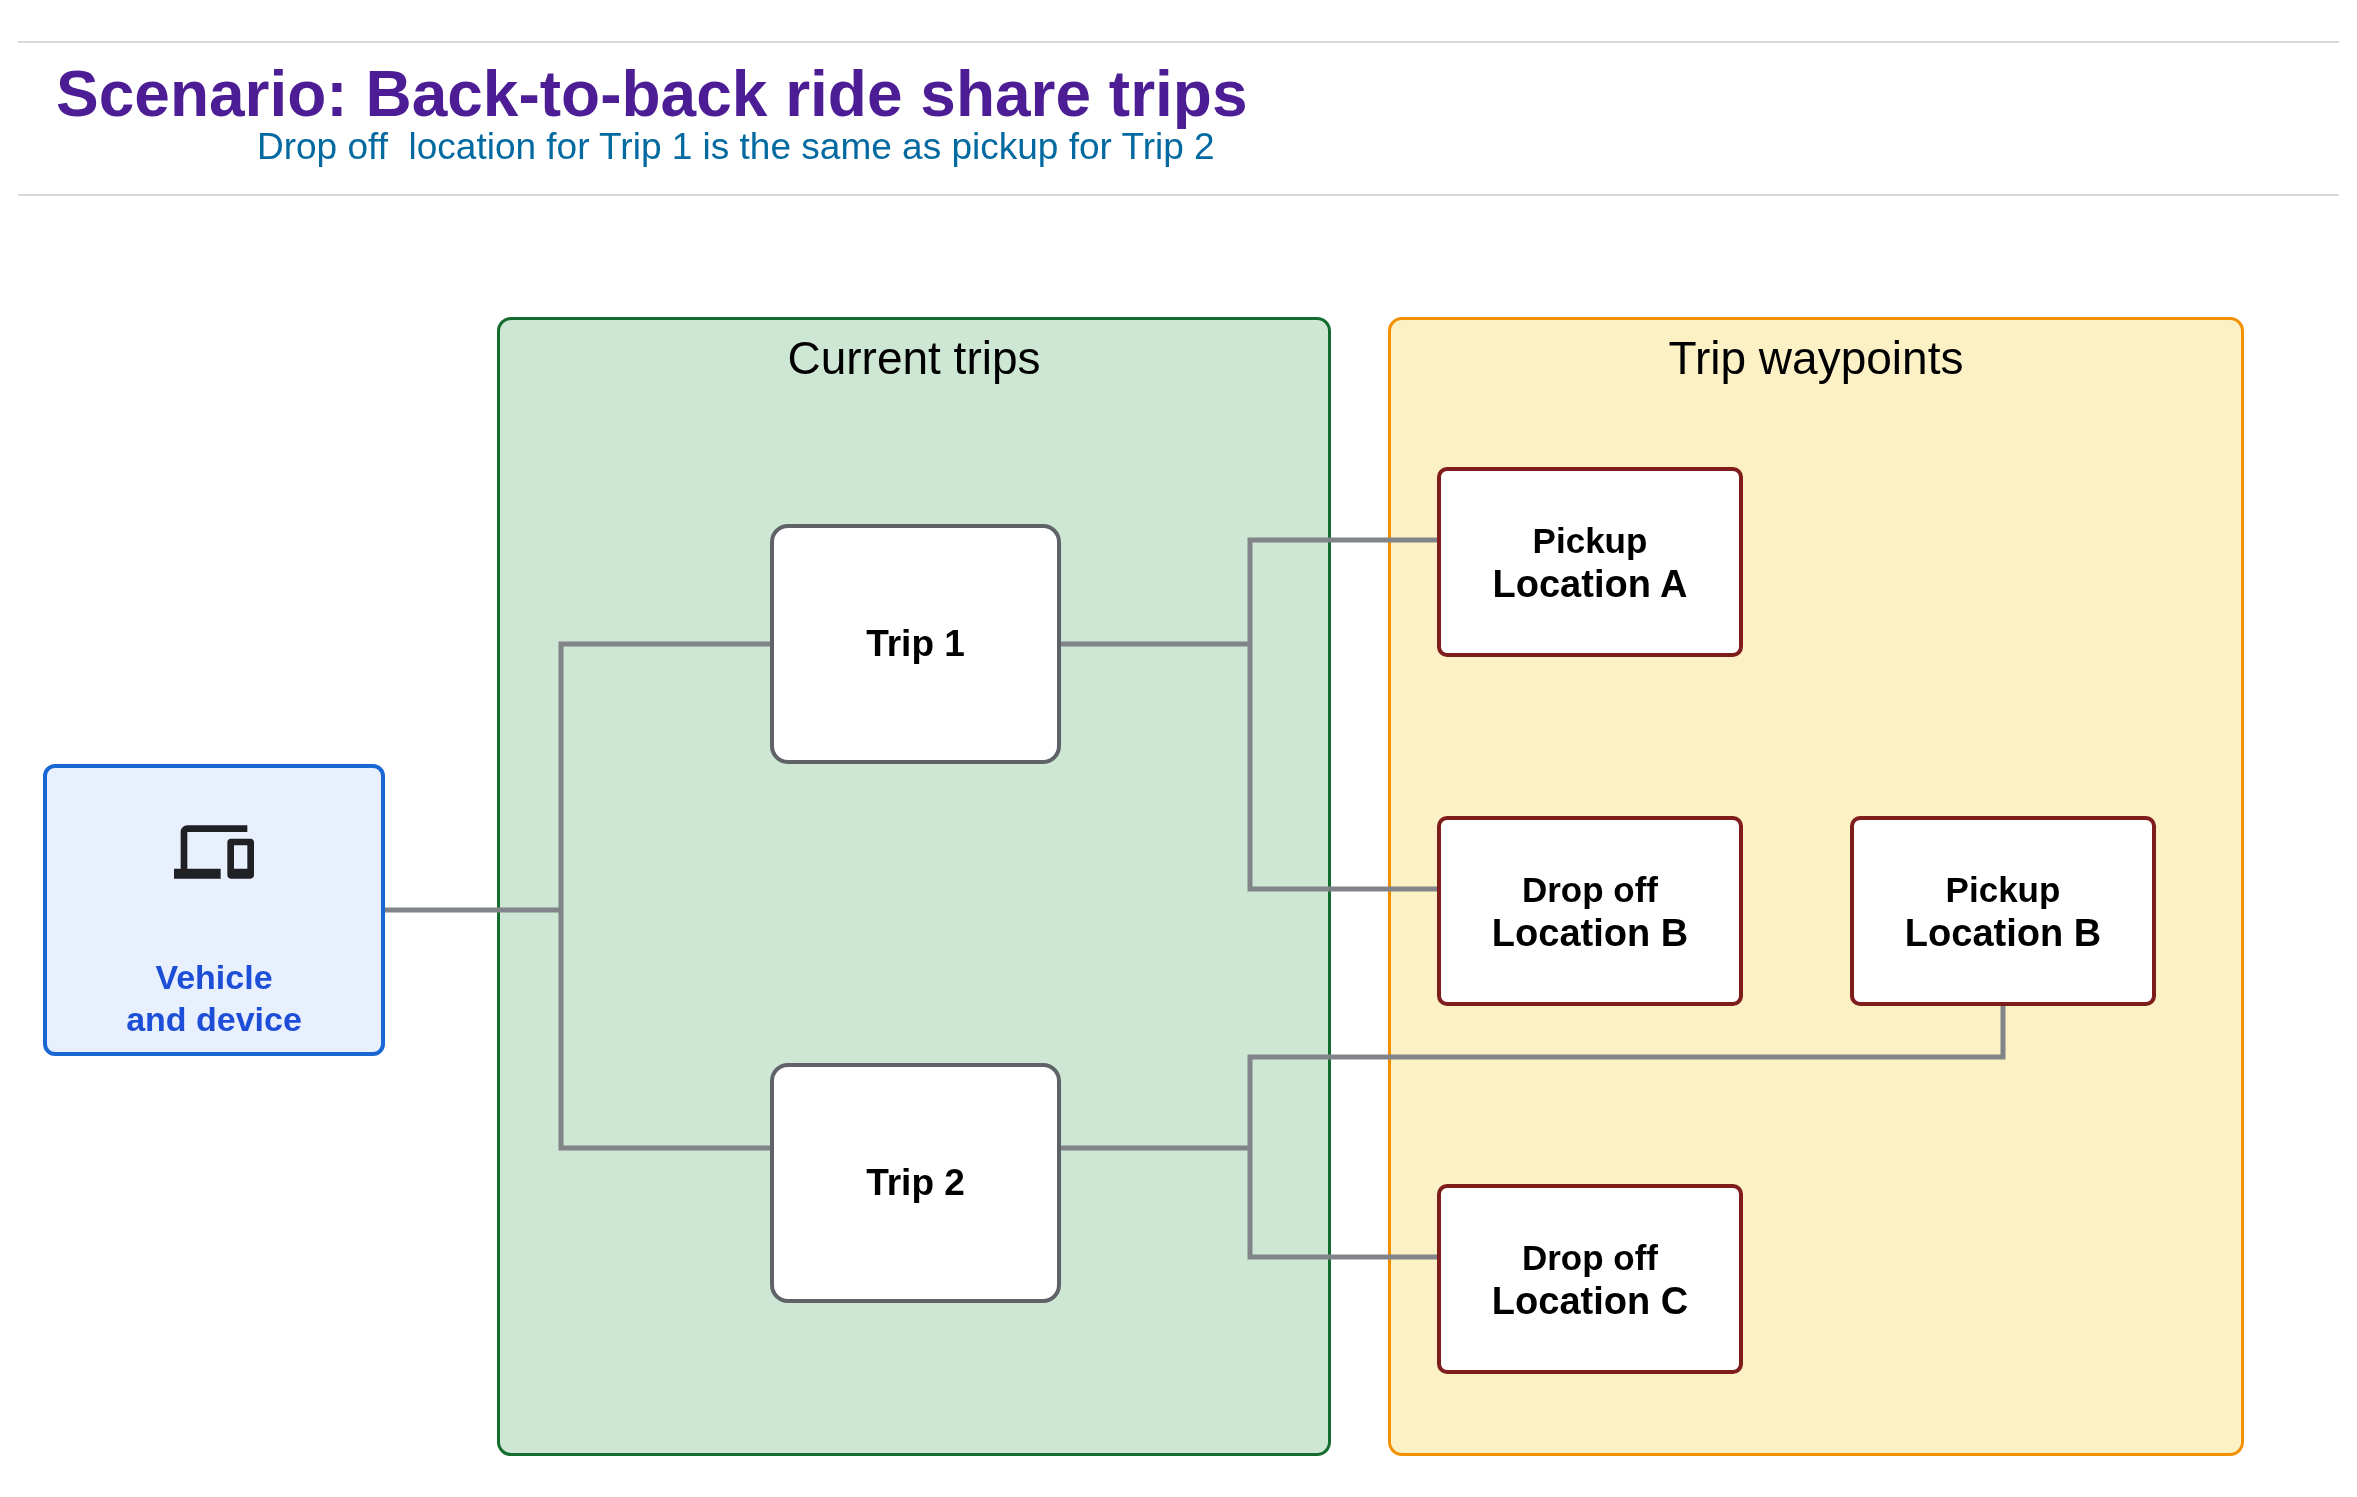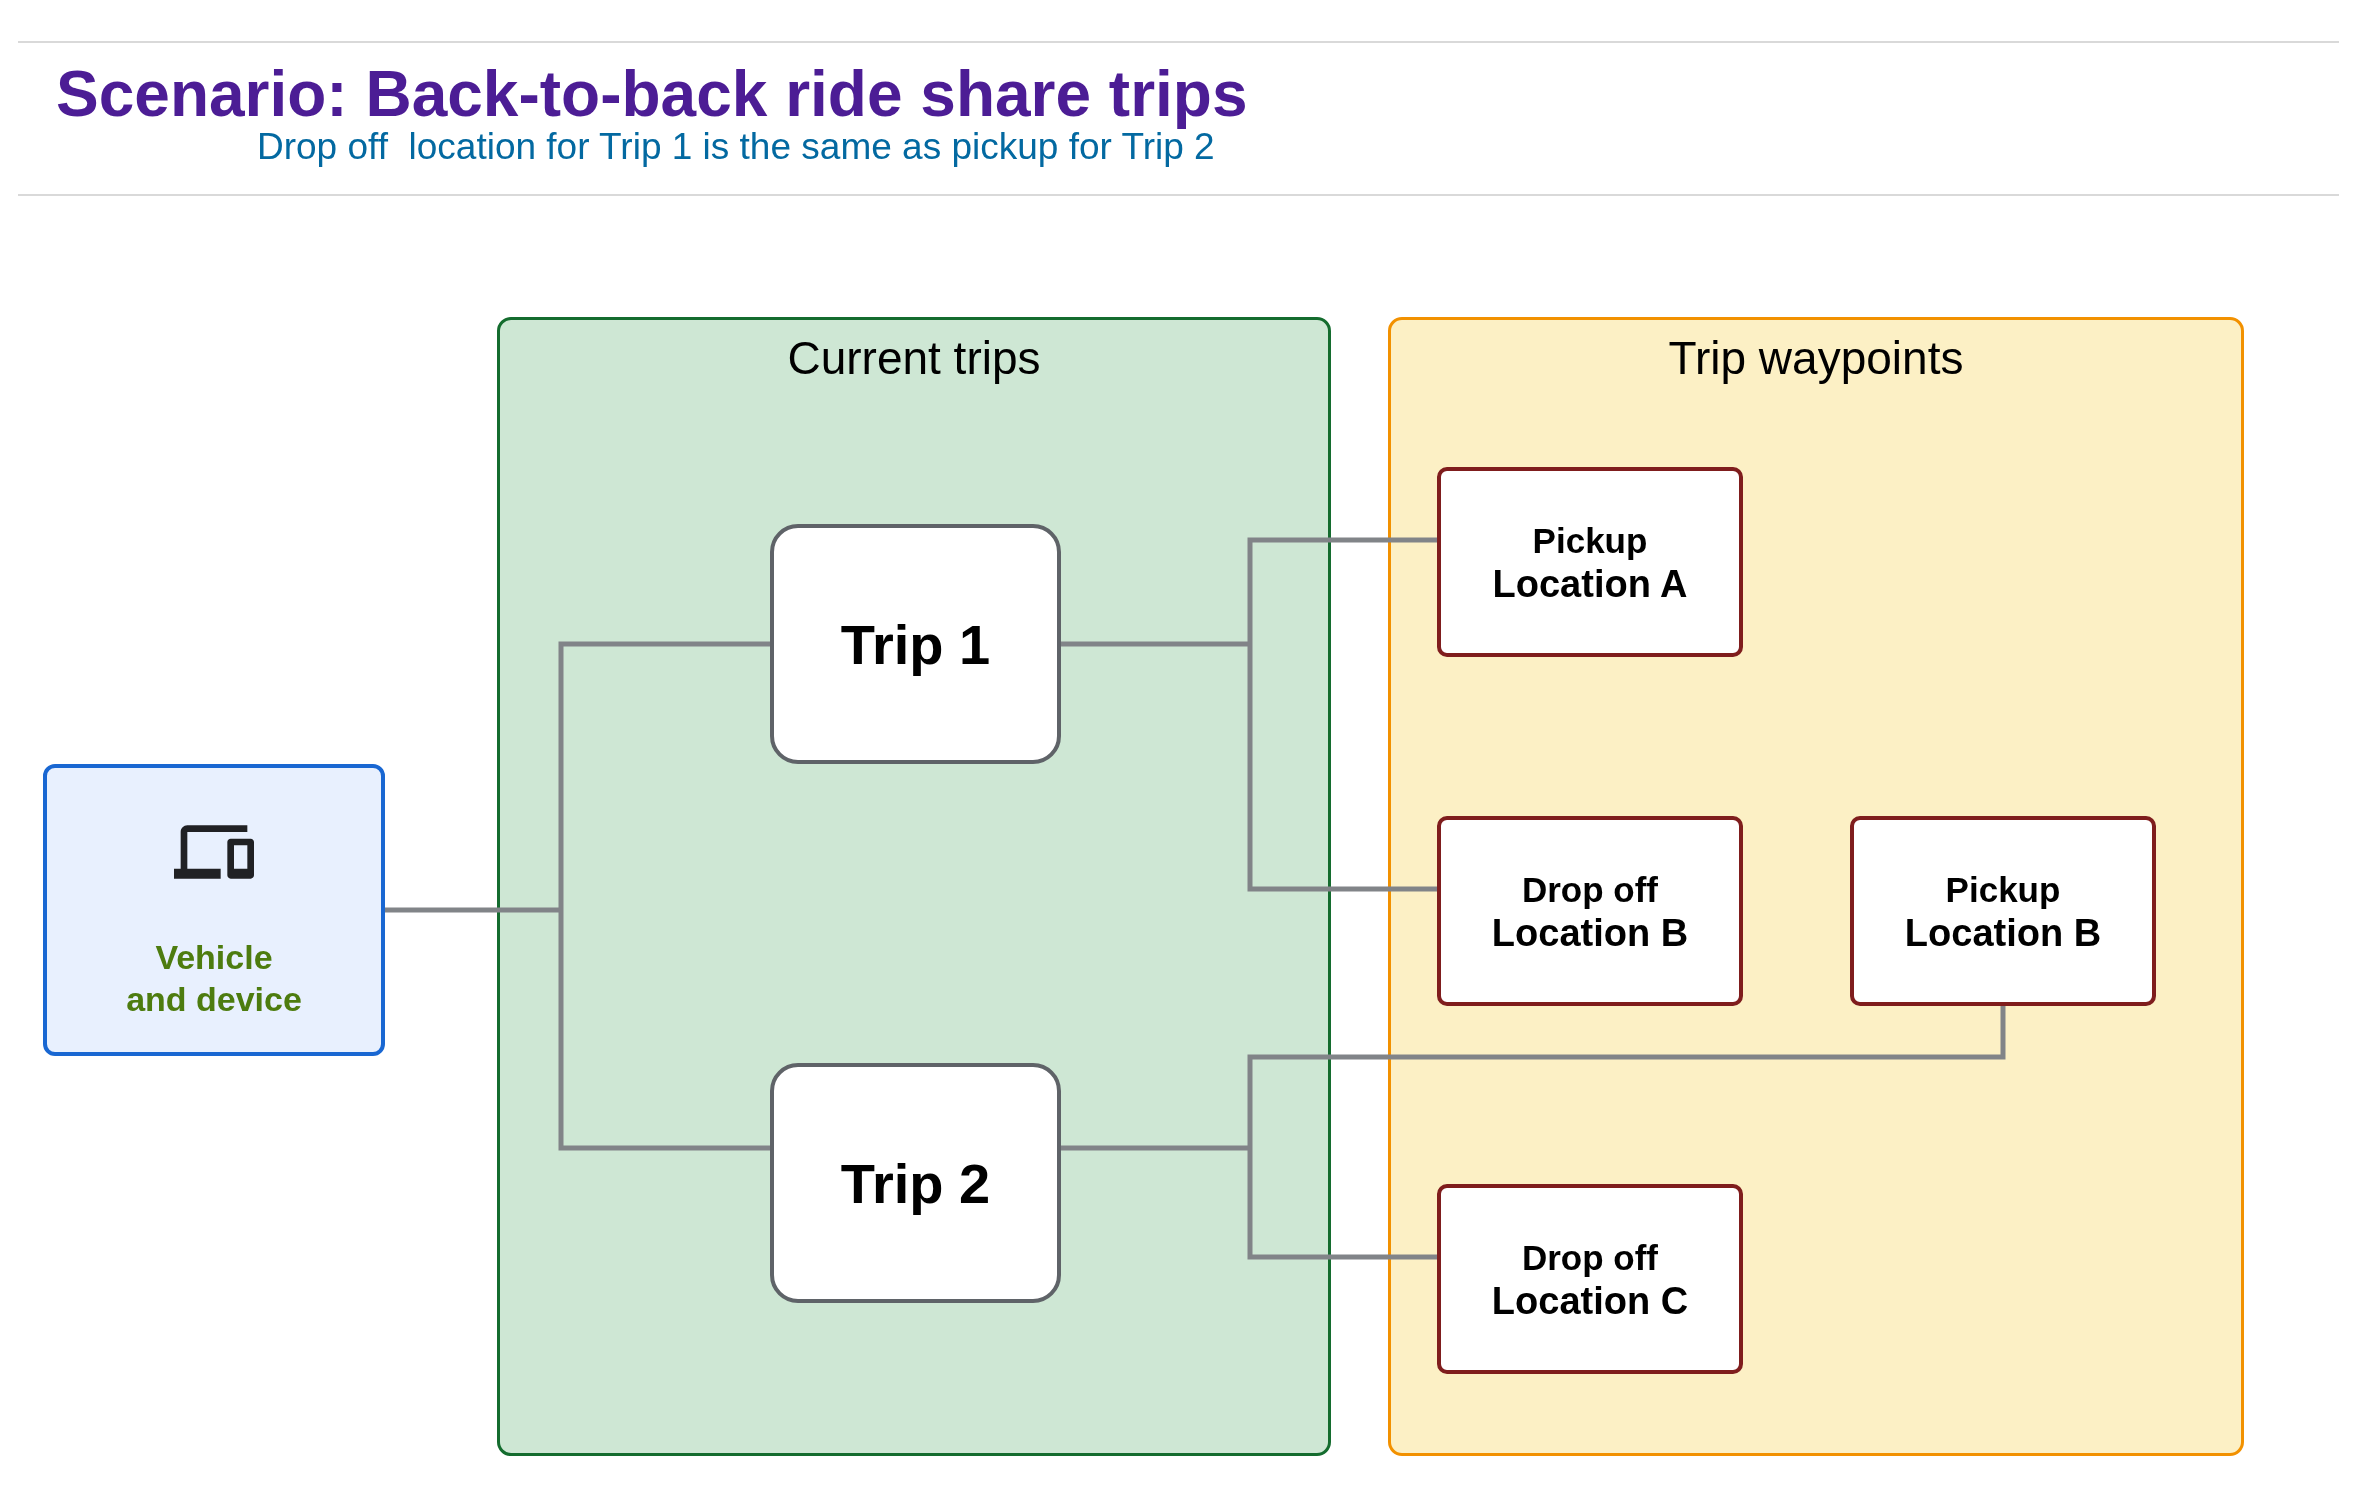--- a/index.html
+++ b/index.html
@@ -19,24 +19,24 @@
   .panel-title{padding-top:12px;text-align:center;font-size:46px;line-height:52px;color:#000;}
 
   svg.connectors{position:absolute;left:0;top:0;width:2357px;height:1497px;}
   svg.connectors path{stroke:#818488;stroke-width:5;fill:none;}
 
   .node{position:absolute;box-sizing:border-box;background:#ffffff;}
 
   .vehicle{left:43px;top:764px;width:342px;height:292px;border:4px solid #1967d2;border-radius:12px;background:#e8f0fe;}
   .devices-icon{position:absolute;left:50%;top:44px;transform:translateX(-50%);width:80px;height:80px;}
   .devices-icon path{fill:#202124;}
-  .vehicle-label{position:absolute;left:0;right:0;bottom:32px;text-align:center;font-weight:bold;font-size:34px;line-height:42px;color:#4d7c0f;}
+  .vehicle-label{position:absolute;left:0;right:0;bottom:12px;text-align:center;font-weight:bold;font-size:34px;line-height:42px;color:#1d4ed8;}
 
-  .trip{left:770px;width:291px;height:240px;border:4px solid #5f6368;border-radius:28px;
-        display:flex;align-items:center;justify-content:center;font-size:56px;font-weight:bold;}
+  .trip{left:770px;width:291px;height:240px;border:4px solid #5f6368;border-radius:18px;
+        display:flex;align-items:center;justify-content:center;font-size:37px;font-weight:bold;}
   .trip-1{top:524px;}
   .trip-2{top:1028px;margin-top:35px;}
 
   .waypoint{width:306px;height:190px;border:4px solid #7f1d1d;border-radius:10px;
             display:flex;flex-direction:column;align-items:center;justify-content:center;text-align:center;}
   .wp-type{font-size:35px;font-weight:bold;line-height:44px;}
   .wp-loc{font-size:38px;line-height:42px;font-weight:bold;}
   .wp-a{left:1437px;top:467px;}
   .wp-b-drop{left:1437px;top:816px;}
   .wp-b-pick{left:1850px;top:816px;}

